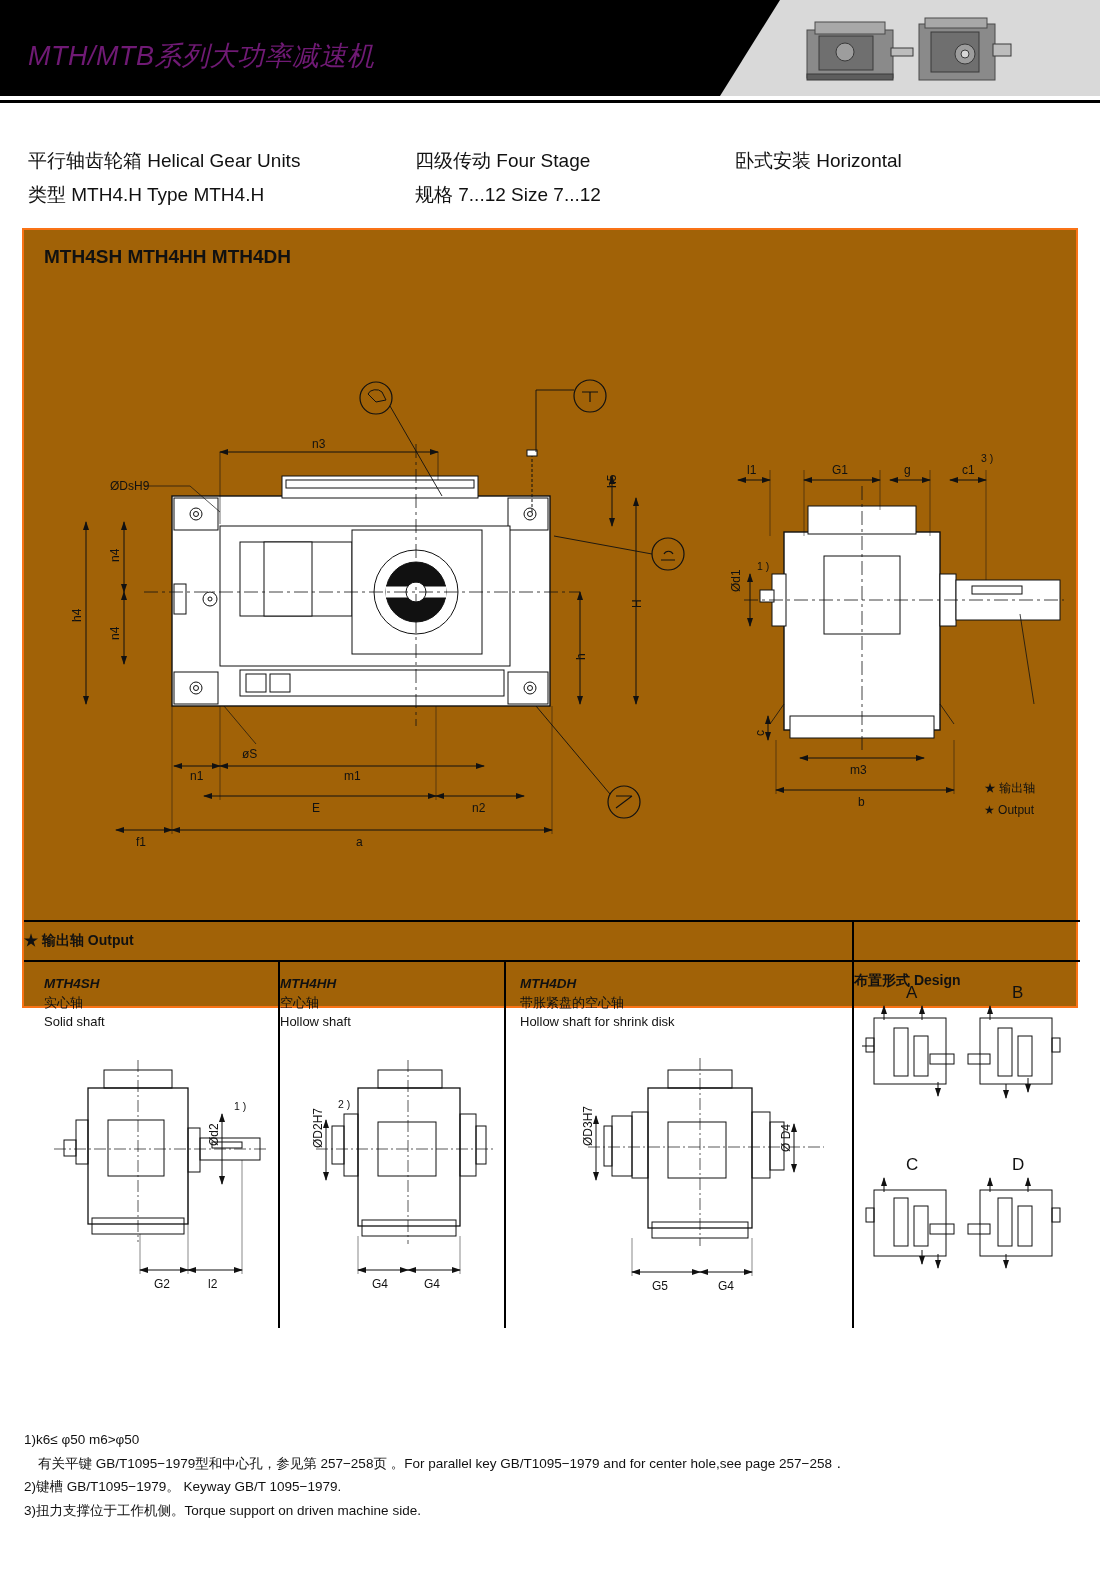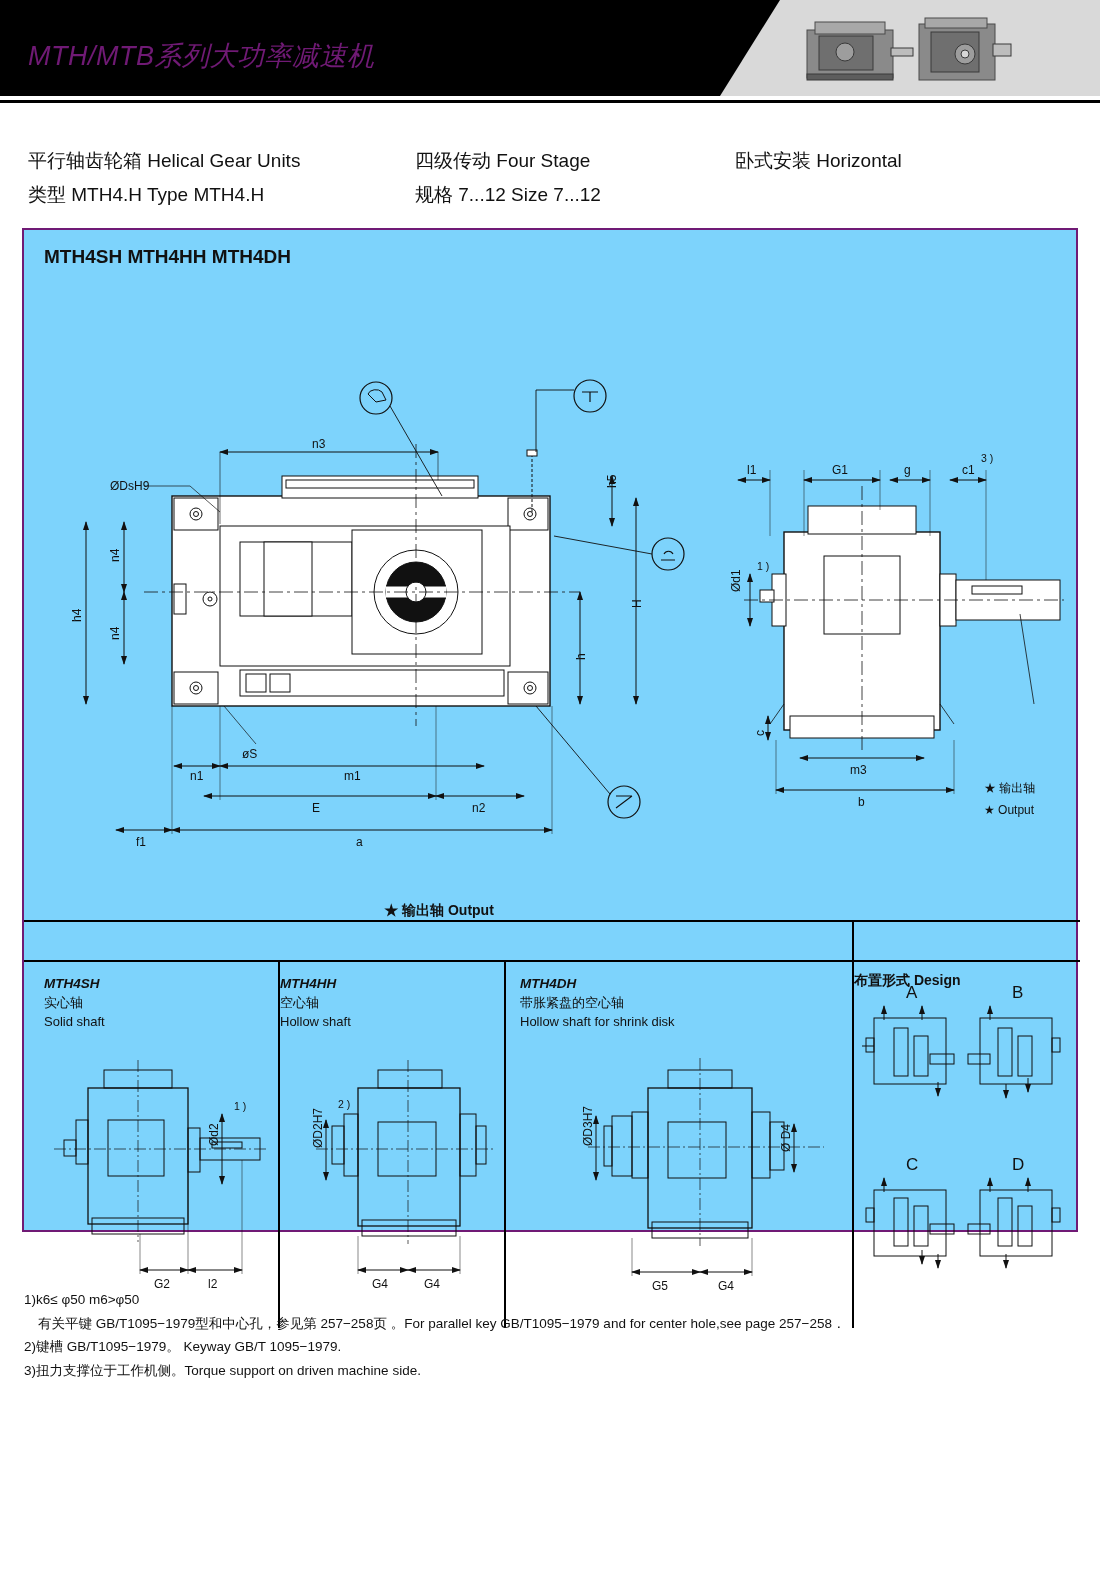--- a/index.html
+++ b/index.html
@@ -57,52 +57,52 @@
   .titles .col { position:absolute; font-size:19px; }
   .t-c1 { left:28px; }
   .t-c2 { left:415px; }
   .t-c3 { left:735px; }
   .row1 { top:18px; }
   .row2 { top:52px; }
 
   
   .frame {
     position:absolute; left:22px; top:228px;
-    width:1056px; height:1004px;
-    border:2px solid #701a75;
-    background:#7dd3fc;
+    width:1056px; height:780px;
+    border:2px solid #f97316;
+    background:#a16207;
   }
   .frame-label {
     position:absolute; left:20px; top:16px;
     font-size:19px; font-weight:bold;
   }
 
   
   .hsep {
     position:absolute; left:0; width:1056px; height:2px; background:#000;
   }
   .vsep {
     position:absolute; width:2px; background:#000;
   }
 
   .caption-out {
-    position:absolute; top:672px; left:0; width:830px;
-    text-align:center; font-size:14px; font-weight:bold;
+    position:absolute; top:702px; left:0; width:830px;
+    font-size:14px; font-weight:bold;
   }
   .caption-design {
     position:absolute; top:742px; left:830px; width:226px;
     font-size:14px; font-weight:bold;
   }
 
   .var-block { position:absolute; font-size:13px; line-height:1.45; }
   .var-block b { font-size:13.5px;font-style:italic; }
 
   
   .notes {
-    position:absolute; left:24px; top:1288px;
+    position:absolute; left:24px; top:1428px;
     width:1050px;
     font-size:13.5px;
     line-height:1.75;
   }
   .notes div { white-space:nowrap; }
   .notes .indent { padding-left:14px; }
 
   
   svg text { font-family:"Liberation Sans", sans-serif; }
   .dimtxt { font-size:12px; fill:#111; }

